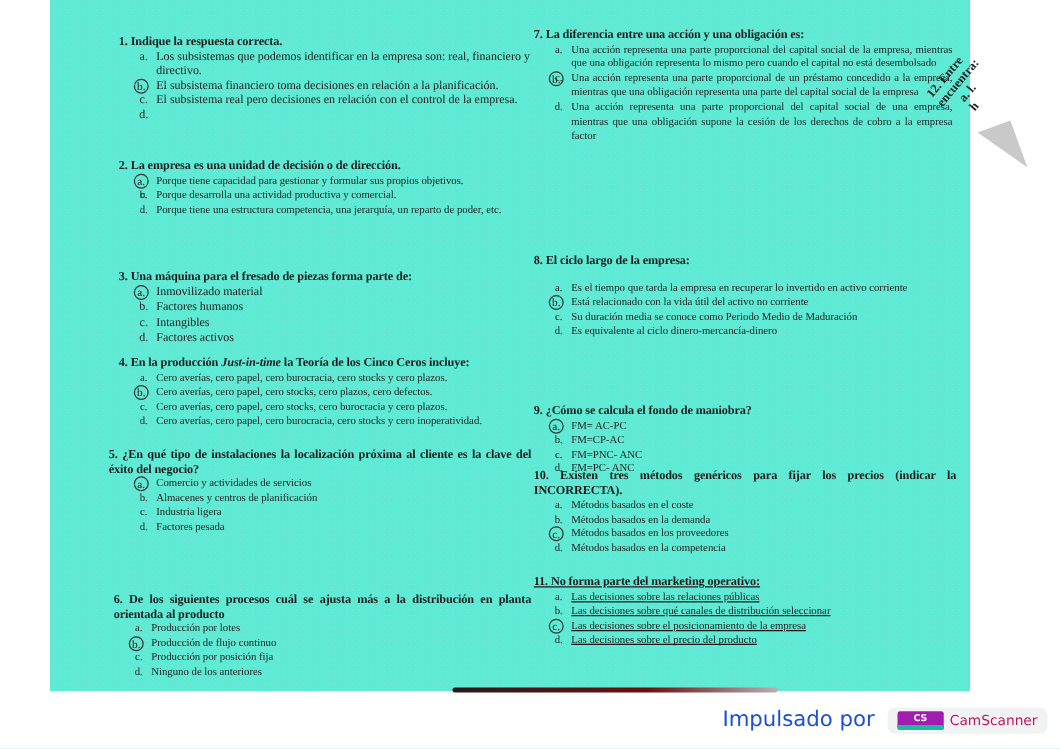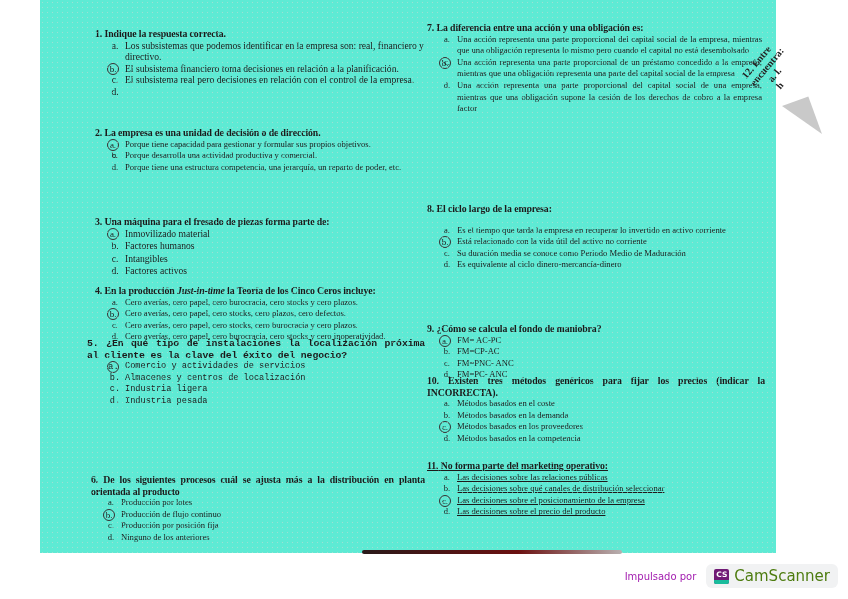--- a/index.html
+++ b/index.html
@@ -23,27 +23,27 @@
     .justify { text-align:justify; }
     .small { font-size:8.6px; }
     .corner-text { position:absolute; left:708px; top:48px; transform:rotate(-50deg);
                    font-weight:bold; font-size:10px; line-height:11px; color:#222; white-space:nowrap; }
     .fold { position:absolute; left:748px; top:100px; width:0; height:0;
             border-left:28px solid transparent; border-top:40px solid #c9c9c9; transform:rotate(-20deg); }
     .edge { position:absolute; left:362px; top:550px; width:260px; height:4px;
             background:linear-gradient(90deg,#2a1a1a,#6b1010 60%,#b8b0b0); border-radius:2px; }
     .footer { position:absolute; right:10px; top:563px; height:26px; display:flex; align-items:center;
               font-family:"DejaVu Sans", sans-serif; }
-    .footer .lbl { font-size:10px; color:#a21caf; margin-right:10px; }
+    .footer .lbl { font-size:17px; color:#1d4ed8; margin-right:10px; }
     .badge { display:flex; align-items:center; background:#f1f2f3; border-radius:6px; padding:3px 8px; }
-    .cs-logo { width:15px; height:15px; background:#701a75; border-radius:2px; color:#fff;
+    .cs-logo { width:37px; height:15px; background:#a21caf; border-radius:2px; color:#fff;
                font-size:7.5px; font-weight:bold; display:flex; align-items:flex-start; justify-content:center;
                line-height:11px; position:relative; margin-right:5px; }
     .cs-logo::after { content:""; position:absolute; left:0; right:0; bottom:0; height:4px; background:#19bc9c; border-radius:0 0 2px 2px; }
-    .badge .brand { font-size:15px; color:#4d7c0f; }
+    .badge .brand { font-size:11px; color:#be185d; }
   </style>
 </head>
 <body>
 
 <div class="page">
 
   <div class="col left">
 
     <div class="q" style="top:28px;">
       <div class="q-title"><span>1.</span> <span>Indique la respuesta correcta.</span></div>
@@ -78,27 +78,27 @@
     <div class="q" style="top:285px;">
       <div class="q-title"><span>4.</span> <span>En la producción </span><i>Just-in-time</i><span> la Teoría de los Cinco Ceros incluye:</span></div>
       <ul class="opts small">
         <li class="opt"><span class="letter">a.</span><span>Cero averías, cero papel, cero burocracia, cero stocks y cero plazos.</span></li>
         <li class="opt circled"><span class="letter">b.</span><span>Cero averías, cero papel, cero stocks, cero plazos, cero defectos.</span></li>
         <li class="opt"><span class="letter">c.</span><span>Cero averías, cero papel, cero stocks, cero burocracia y cero plazos.</span></li>
         <li class="opt"><span class="letter">d.</span><span>Cero averías, cero papel, cero burocracia, cero stocks y cero inoperatividad.</span></li>
       </ul>
     </div>
 
-    <div class="q" style="top:338px; left:-8px;font-family:Liberation Mono, monospace;">
+    <div class="q" style="top:358px; left:-8px;">
       <div class="q-title justify"><span>5.</span> <span>¿En qué tipo de instalaciones la localización próxima al cliente es la clave del éxito del negocio?</span></div>
       <ul class="opts small" style="padding-left:8px;">
         <li class="opt circled"><span class="letter">a.</span><span>Comercio y actividades de servicios</span></li>
-        <li class="opt"><span class="letter">b.</span><span>Almacenes y centros de localización</span></li>
+        <li class="opt"><span class="letter">b.</span><span>Almacenes y centros de planificación</span></li>
         <li class="opt"><span class="letter">c.</span><span>Industria ligera</span></li>
-        <li class="opt"><span class="letter">d.</span><span>Industria pesada</span></li>
+        <li class="opt"><span class="letter">d.</span><span>Factores pesada</span></li>
       </ul>
     </div>
 
     <div class="q" style="top:445px; left:-4px;margin-top:29px;">
       <div class="q-title justify"><span>6.</span> <span>De los siguientes procesos cuál se ajusta más a la distribución en planta orientada al producto</span></div>
       <ul class="opts small">
         <li class="opt"><span class="letter">a.</span><span>Producción por lotes</span></li>
         <li class="opt circled"><span class="letter">b.</span><span>Producción de flujo continuo</span></li>
         <li class="opt"><span class="letter">c.</span><span>Producción por posición fija</span></li>
         <li class="opt"><span class="letter">d.</span><span>Ninguno de los anteriores</span></li>

